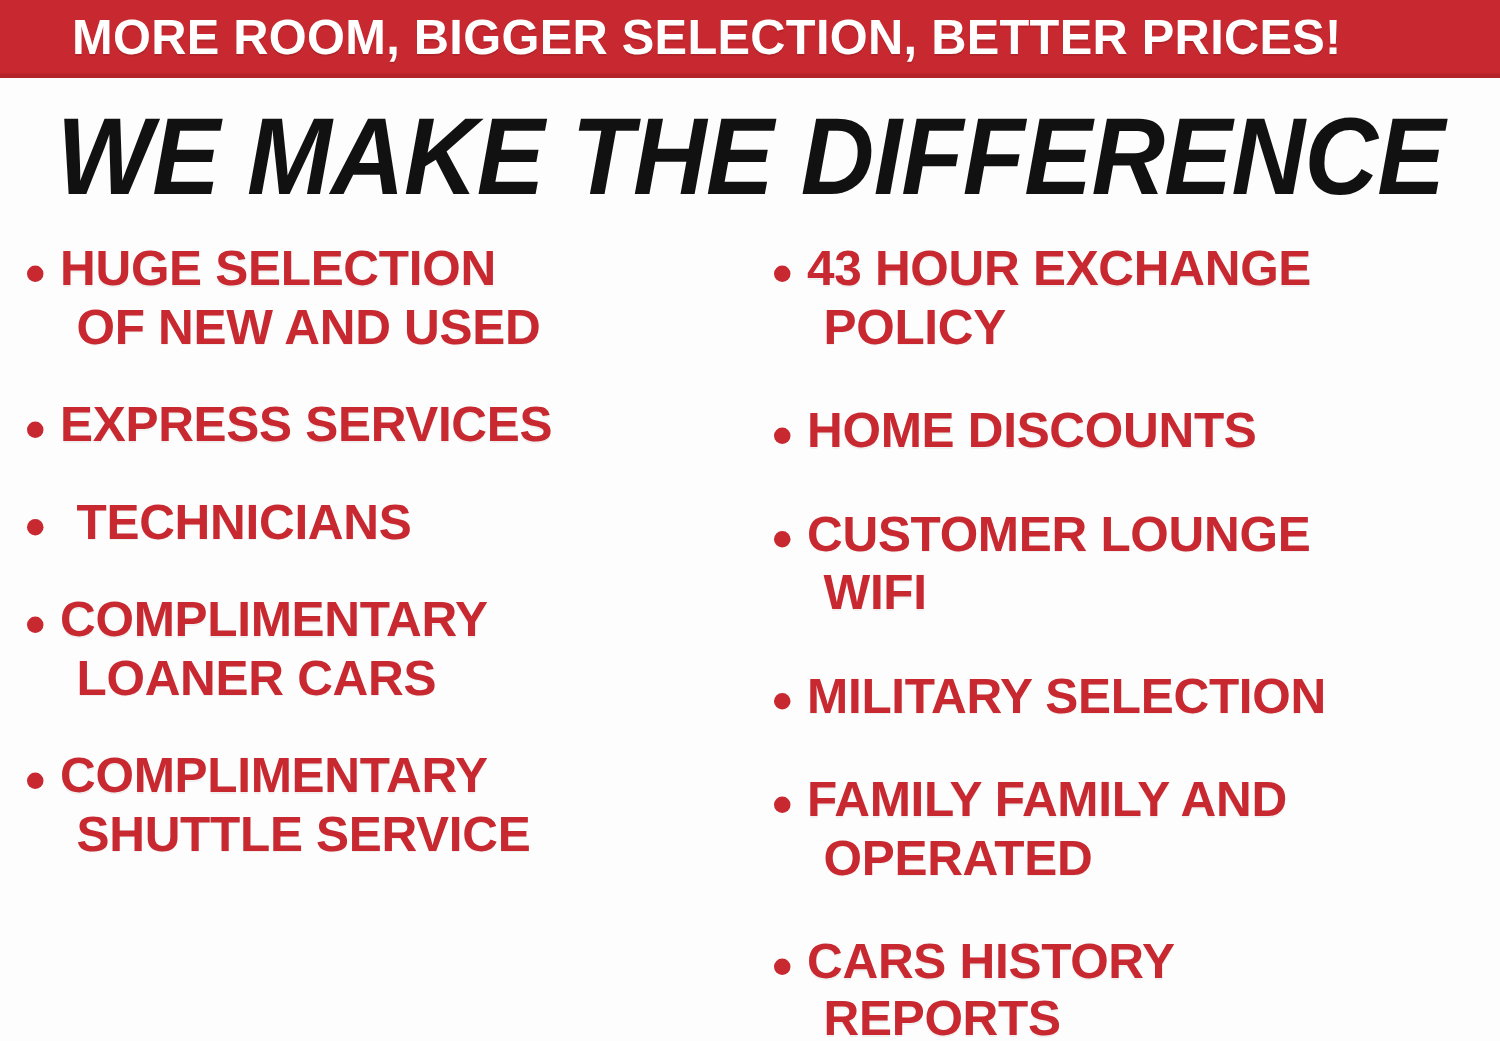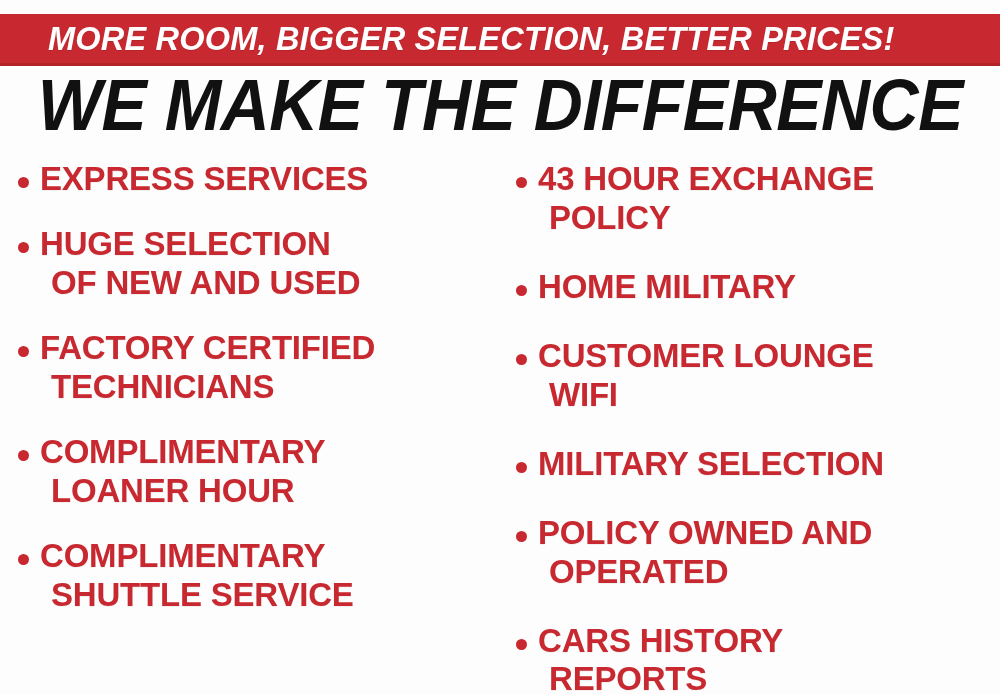--- a/index.html
+++ b/index.html
@@ -21,29 +21,28 @@
     width: 1000px;
     height: 694px;
     background: #fdfdfd;
     overflow: hidden;
   }
 
   
   #banner {
     position: absolute;
     left: 0;
-    top: 14px;
+    top: 0;
     width: 1000px;
     height: 52px;
     background: #c8282f;
     border-bottom: 3px solid #b5232a;
     box-sizing: border-box;
     display: flex;
     align-items: center;
-    font-style: italic;
   }
   #banner-text {
     color: #ffffff;
     font-family: "Liberation Sans", sans-serif;
     font-weight: bold;
     font-size: 33px;
     letter-spacing: 0.2px;
     line-height: 1;
     white-space: nowrap;
     margin-left: 48px;
@@ -140,42 +139,41 @@
 
   <div id="headline">
     <span>WE MAKE THE DIFFERENCE</span>
   </div>
 
   <div id="columns">
     <div class="column" id="col-left">
         <div class="bullet-item">
           <span class="bullet-dot"></span>
           <span class="bullet-text">
-            <span class="line">EXPRESS SERVICES</span>
-          </span>
-        </div>
-        <div class="bullet-item">
-          <span class="bullet-dot"></span>
-          <span class="bullet-text">
             <span class="line">HUGE SELECTION</span>
             <span class="line cont">OF NEW AND USED</span>
           </span>
         </div>
         <div class="bullet-item">
           <span class="bullet-dot"></span>
           <span class="bullet-text">
-            <span class="line">FACTORY CERTIFIED</span>
+            <span class="line">EXPRESS SERVICES</span>
+          </span>
+        </div>
+        <div class="bullet-item">
+          <span class="bullet-dot"></span>
+          <span class="bullet-text">
             <span class="line cont">TECHNICIANS</span>
           </span>
         </div>
         <div class="bullet-item">
           <span class="bullet-dot"></span>
           <span class="bullet-text">
             <span class="line">COMPLIMENTARY</span>
-            <span class="line cont">LOANER HOUR</span>
+            <span class="line cont">LOANER CARS</span>
           </span>
         </div>
         <div class="bullet-item">
           <span class="bullet-dot"></span>
           <span class="bullet-text">
             <span class="line">COMPLIMENTARY</span>
             <span class="line cont">SHUTTLE SERVICE</span>
           </span>
         </div>
       </div>
@@ -183,40 +181,40 @@
         <div class="bullet-item">
           <span class="bullet-dot"></span>
           <span class="bullet-text">
             <span class="line">43 HOUR EXCHANGE</span>
             <span class="line cont">POLICY</span>
           </span>
         </div>
         <div class="bullet-item">
           <span class="bullet-dot"></span>
           <span class="bullet-text">
-            <span class="line">HOME MILITARY</span>
+            <span class="line">HOME DISCOUNTS</span>
           </span>
         </div>
         <div class="bullet-item">
           <span class="bullet-dot"></span>
           <span class="bullet-text">
             <span class="line">CUSTOMER LOUNGE</span>
             <span class="line cont">WIFI</span>
           </span>
         </div>
         <div class="bullet-item">
           <span class="bullet-dot"></span>
           <span class="bullet-text">
             <span class="line">MILITARY SELECTION</span>
           </span>
         </div>
         <div class="bullet-item">
           <span class="bullet-dot"></span>
           <span class="bullet-text">
-            <span class="line">POLICY OWNED AND</span>
+            <span class="line">FAMILY FAMILY AND</span>
             <span class="line cont">OPERATED</span>
           </span>
         </div>
         <div class="bullet-item">
           <span class="bullet-dot"></span>
           <span class="bullet-text">
             <span class="line">CARS HISTORY</span>
             <span class="line cont">REPORTS</span>
           </span>
         </div>

